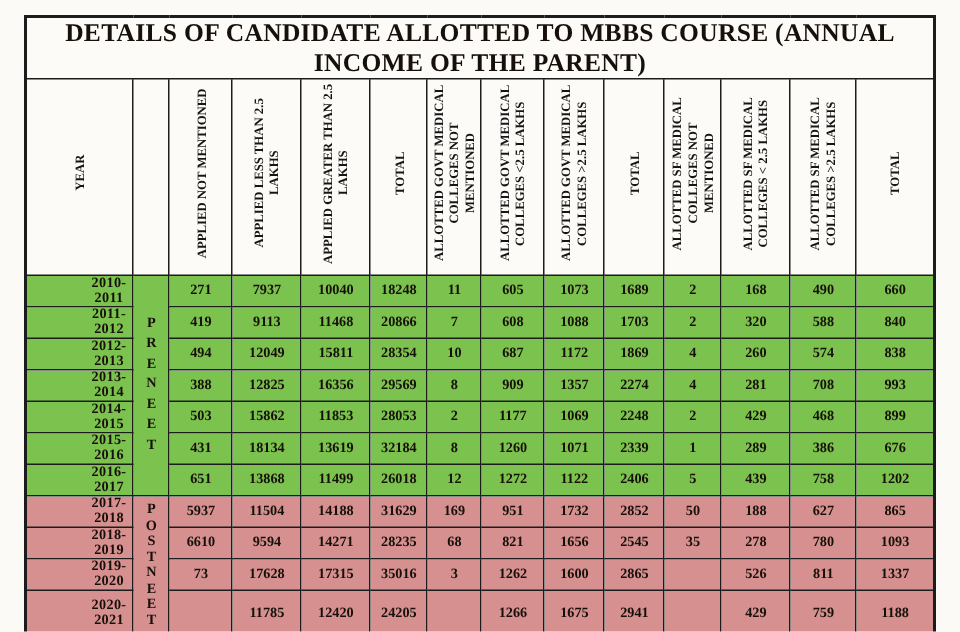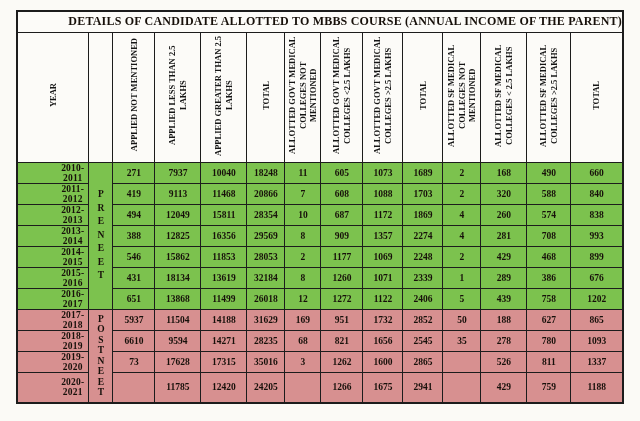--- a/index.html
+++ b/index.html
@@ -33,23 +33,23 @@
     margin: 10px auto 0 auto;
     border: 2px solid var(--border);
   }
   .tbl th, .tbl td {
     border: 1px solid var(--border);
     padding: 0;
     overflow: hidden;
   }
   th.band {
     height: 21px;
-    font-size: 12px;
+    font-size: 17px;
     font-weight: bold;
-    text-align: right;
+    text-align: center;
     letter-spacing: 0.2px;
     background: var(--cell-head-bg);
   }
   th.hdr {
     height: 127px;
     background: var(--cell-head-bg);
     text-align: center;
     vertical-align: middle;
     padding: 2px 0;
   }
@@ -191,21 +191,21 @@
           <td>909</td>
           <td>1357</td>
           <td>2274</td>
           <td>4</td>
           <td>281</td>
           <td>708</td>
           <td>993</td>
         </tr>
         <tr class="pre">
           <td class="year">2014-2015</td>
-          <td>546</td>
+          <td>503</td>
           <td>15862</td>
           <td>11853</td>
           <td>28053</td>
           <td>2</td>
           <td>1177</td>
           <td>1069</td>
           <td>2248</td>
           <td>2</td>
           <td>429</td>
           <td>468</td>

